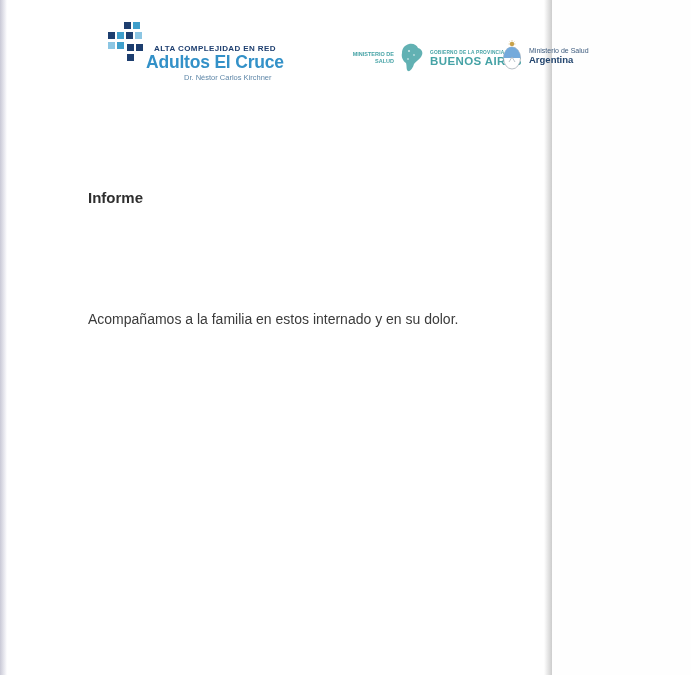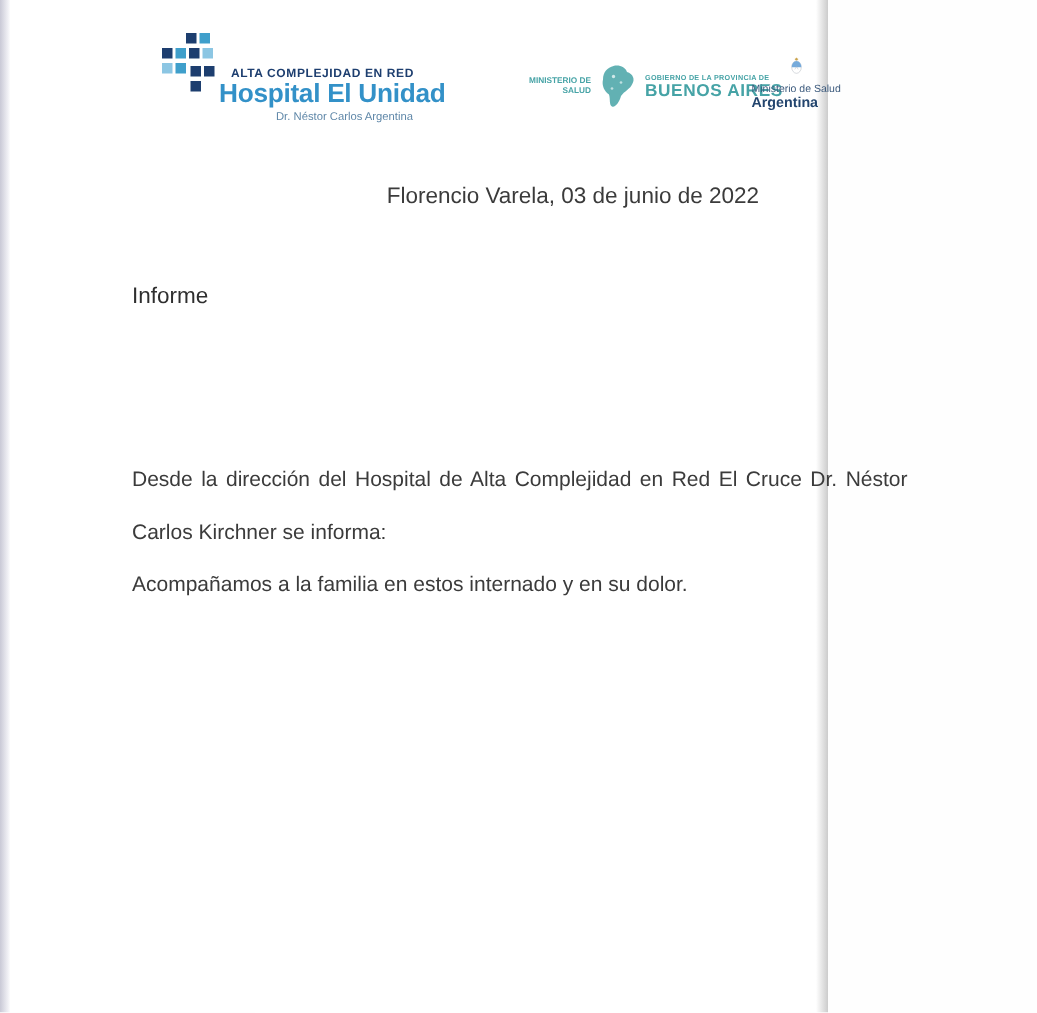--- a/index.html
+++ b/index.html
@@ -46,29 +46,29 @@
     line-height:1.35;color:var(--provincia-teal);}
   .prov-map{display:block;}
   .prov-text{display:flex;flex-direction:column;justify-content:center;}
   .prov-gov{font-size:4.8px;font-weight:bold;color:var(--provincia-teal);
     letter-spacing:0.2px;white-space:nowrap;}
   .prov-ba{font-size:11.5px;font-weight:bold;color:var(--provincia-teal);
     letter-spacing:0.4px;white-space:nowrap;}
 
   
   .logo-nacion{position:absolute;left:501px;top:38px;height:36px;display:flex;
-    align-items:center;gap:6px;flex-direction:column;}
+    align-items:center;gap:6px;}
   .nacion-text{display:flex;flex-direction:column;}
   .nacion-ministry{font-size:7px;color:#3c5a7d;white-space:nowrap;}
   .nacion-country{font-size:9.5px;font-weight:bold;color:#23456e;white-space:nowrap;}
 
   
   .dateline{position:absolute;left:88px;right:46px;top:122px;text-align:right;
     font-size:15px;color:var(--text-color);}
-  .doc-title{position:absolute;left:88px;top:189px;font-size:15px;font-weight:normal;
+  .doc-title{position:absolute;left:88px;top:189px;font-size:15px;font-weight:bold;
     color:#2f2f2f;}
   .doc-subtitle{position:absolute;left:88px;top:228px;font-size:15px;font-weight:bold;
     color:#2f2f2f;white-space:pre-wrap;}
   .doc-body{position:absolute;left:88px;top:302px;width:517px;font-size:14px;
     color:var(--text-color);text-align:justify;}
   .doc-body p{margin:0;line-height:35px;}
 </style>
 </head>
 <body>
 
@@ -84,22 +84,22 @@
       <span class="sq t" style="left:9px;top:10px"></span>
       <span class="sq n" style="left:18px;top:10px"></span>
       <span class="sq l" style="left:27px;top:10px"></span>
       <span class="sq l" style="left:0;top:20px"></span>
       <span class="sq t" style="left:9px;top:20px"></span>
       <span class="sq n" style="left:19px;top:22px"></span>
       <span class="sq n" style="left:28px;top:22px"></span>
       <span class="sq n" style="left:19px;top:32px"></span>
     </div>
     <div class="hospital-tagline">ALTA COMPLEJIDAD EN RED</div>
-    <div class="hospital-name">Hospital El Unidad</div>
-    <div class="hospital-subtitle">Dr. Néstor Carlos Argentina</div>
+    <div class="hospital-name">Adultos El Cruce</div>
+    <div class="hospital-subtitle">Dr. Néstor Carlos Kirchner</div>
   </div>
 
   <div class="logo-provincia">
     <div class="prov-ministry">MINISTERIO DE SALUD</div>
     <svg class="prov-map" width="26" height="30" viewBox="0 0 26 30">
       <path d="M10,1 C14,0 18,2 19,5 C23,6 24.5,10 22.5,13 C21.5,16 17,18 15,21
                C14,25 11,29 9,28 C7,27 8,23 7,20 C4,18 2,14 3,10 C3,5 6,2 10,1 Z" fill="#46a3a6" opacity="0.85"></path>
       <circle cx="10" cy="8" r="1.1" fill="#ffffff" opacity="0.7"></circle>
       <circle cx="15" cy="12" r="0.9" fill="#ffffff" opacity="0.6"></circle>
       <circle cx="9" cy="16" r="0.9" fill="#ffffff" opacity="0.6"></circle>
@@ -123,21 +123,19 @@
       <ellipse cx="11" cy="18" rx="8.5" ry="11" fill="#ffffff" stroke="#9aa3ad" stroke-width="0.7"></ellipse>
       <path d="M2.5,18 A8.5,11 0 0 1 19.5,18 Z" fill="#75aadb"></path>
       <path d="M8,22 L11,17 L14,22" stroke="#a9b4be" stroke-width="0.8" fill="none"></path>
     </svg>
     <div class="nacion-text">
       <span class="nacion-ministry">Ministerio de Salud</span>
       <span class="nacion-country">Argentina</span>
     </div>
   </div>
 
-  <div class="dateline">Florencio Varela, 03 de junio de 2022</div>
 
   <div class="doc-title">Informe</div>
 
   <div class="doc-body">
-    <p>Desde la dirección del Hospital de Alta Complejidad en Red El Cruce Dr. Néstor Carlos Kirchner se informa:</p>
     <p>Acompañamos a la familia en estos internado y en su dolor.</p>
   </div>
 </div>
 
 </body></html>

